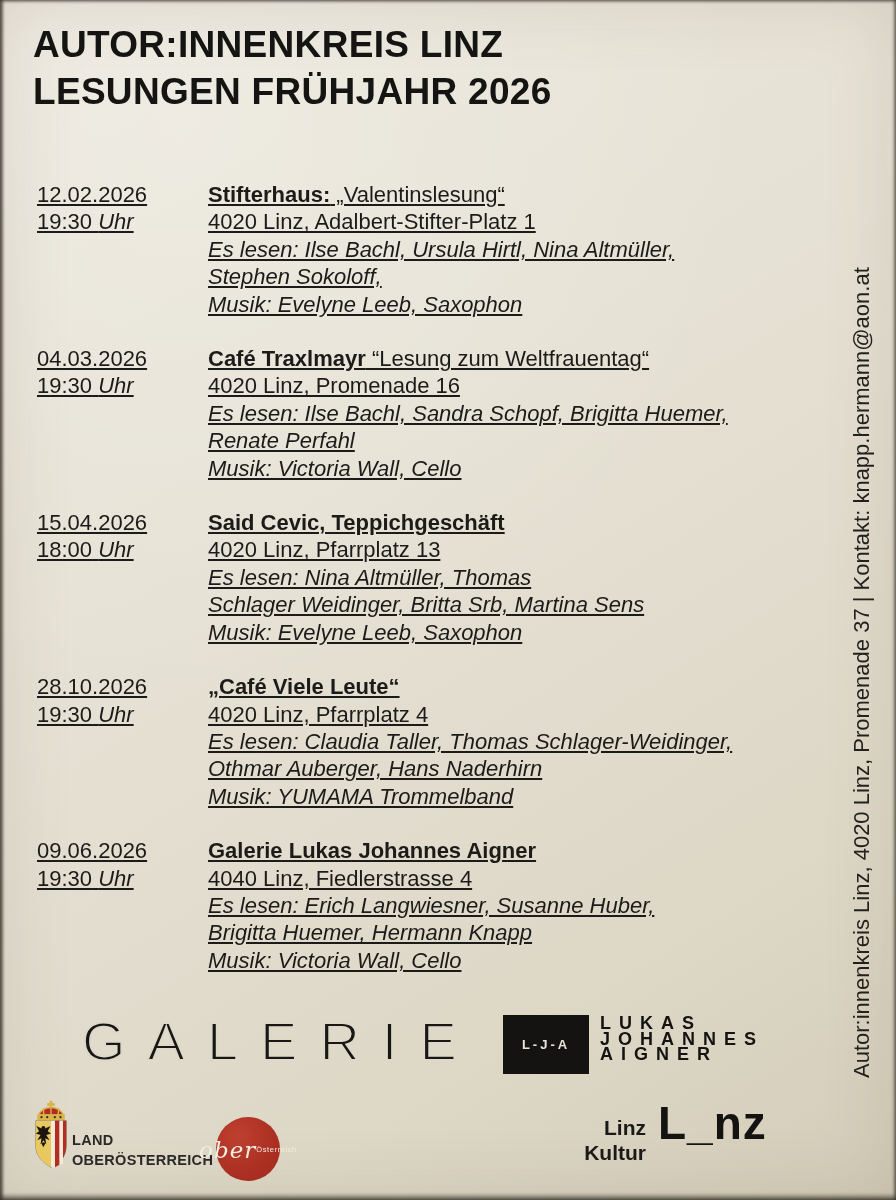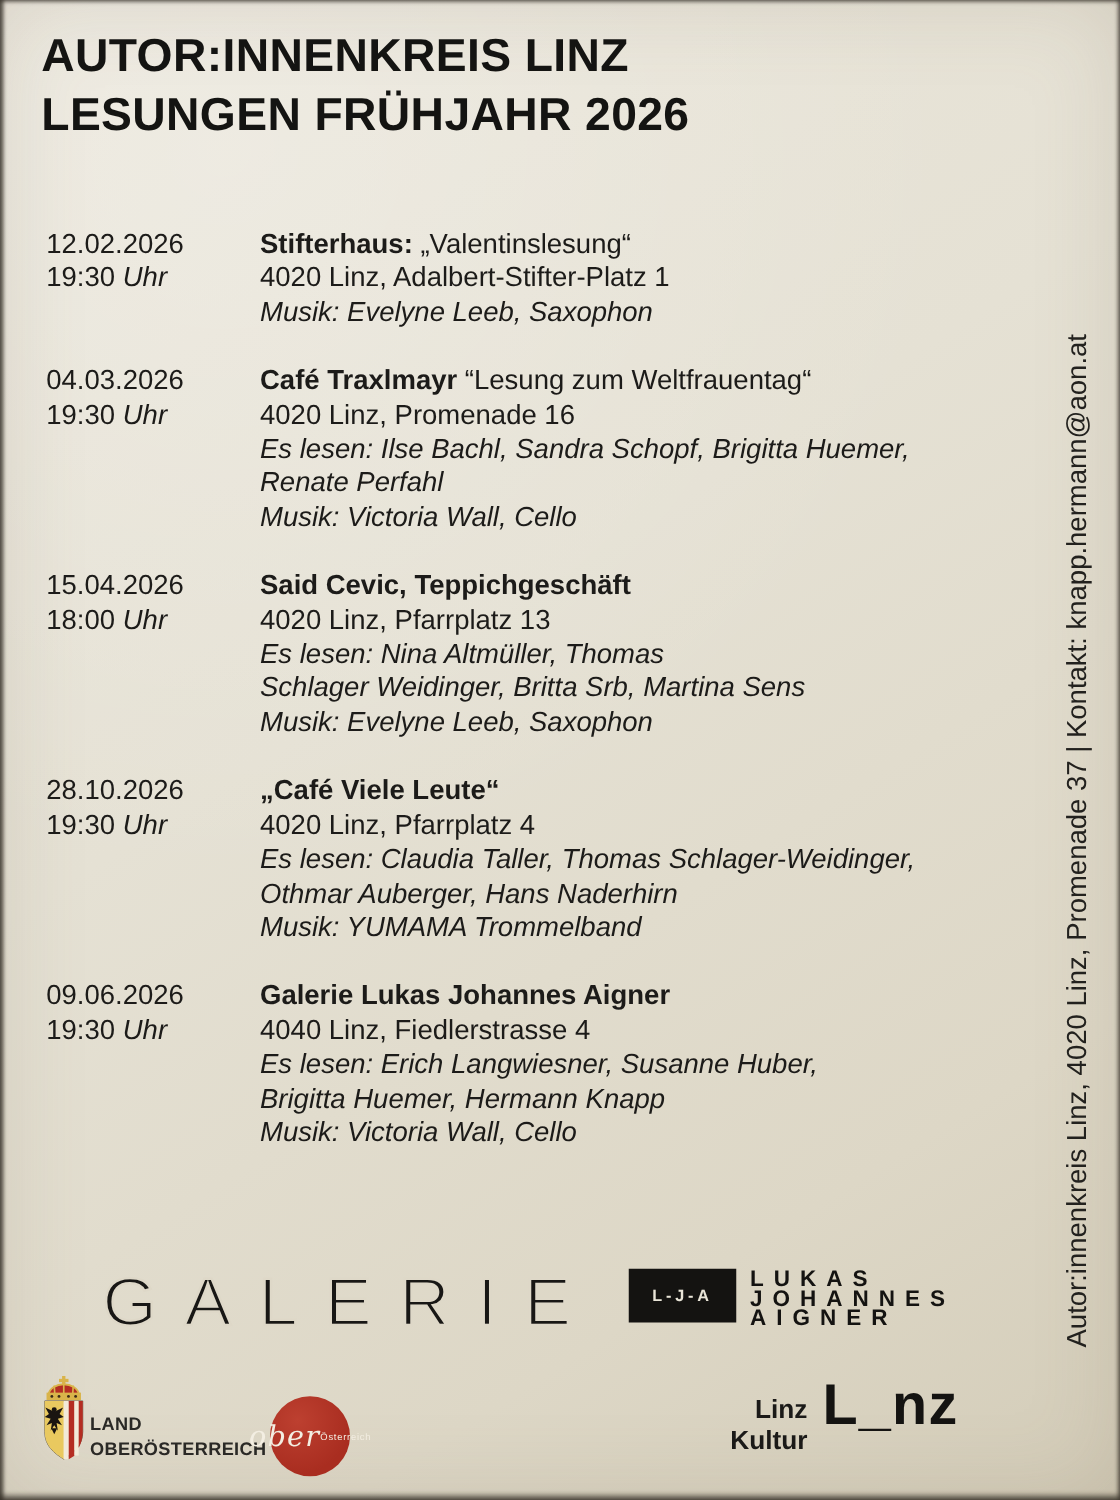--- a/index.html
+++ b/index.html
@@ -36,39 +36,39 @@
 
   
   .side-text{
     position:absolute;left:849px;top:1078px;
     transform:rotate(-90deg);transform-origin:0 0;
     white-space:nowrap;font-size:22px;color:#22211e;
   }
 
   
   .events{position:absolute;left:37px;top:181px;width:800px;}
-  .event{display:flex;margin-bottom:27px;font-size:22px;line-height:27.4px;}
+  .event{display:flex;margin-bottom:27px;font-size:22px;line-height:27.4px;text-decoration:underline;}
   .when{width:171px;flex:none;}
   .time em{font-style:italic;}
   .details{flex:1;}
   .venue strong{font-weight:700;}
   .readers div,.music{font-style:italic;}
 
   
   .galerie{
     position:absolute;left:82px;top:1009px;
     font-size:56px;font-weight:400;letter-spacing:22px;color:#181715;
     -webkit-text-stroke:2px #ded8c8;
     transform:scaleY(0.96);
   }
 
   
   .lja{position:absolute;left:503px;top:1015px;display:flex;align-items:flex-start;}
   .lja-box{
-    width:86px;height:43px;background:#141311;color:#e9e5d8;
+    width:86px;height:59px;background:#141311;color:#e9e5d8;
     display:flex;align-items:center;justify-content:center;
     font-size:13px;font-weight:700;letter-spacing:3px;margin-right:11px;text-align:right;
   }
   .lja-text{
     font-size:18px;font-weight:800;letter-spacing:8px;line-height:15.5px;
     padding-top:1px;color:#141311;white-space:nowrap;
   }
 
   
   .arms{position:absolute;left:32px;top:1100px;}
@@ -112,20 +112,24 @@
   <main class="events">
 
     <section class="event">
       <div class="when">
         <div class="date">12.02.2026</div>
         <div class="time"><span>19:30</span> <em>Uhr</em></div>
       </div>
       <div class="details">
         <div class="venue"><strong>Stifterhaus:</strong><span> „Valentinslesung“</span></div>
         <div class="address">4020 Linz, Adalbert-Stifter-Platz 1</div>
+        <div class="readers">
+          <div>Es lesen: Ilse Bachl, Ursula Hirtl, Nina Altmüller,</div>
+          <div>Stephen Sokoloff,</div>
+        </div>
         <div class="music">Musik: Evelyne Leeb, Saxophon</div>
       </div>
     </section>
 
     <section class="event">
       <div class="when">
         <div class="date">04.03.2026</div>
         <div class="time"><span>19:30</span> <em>Uhr</em></div>
       </div>
       <div class="details">

